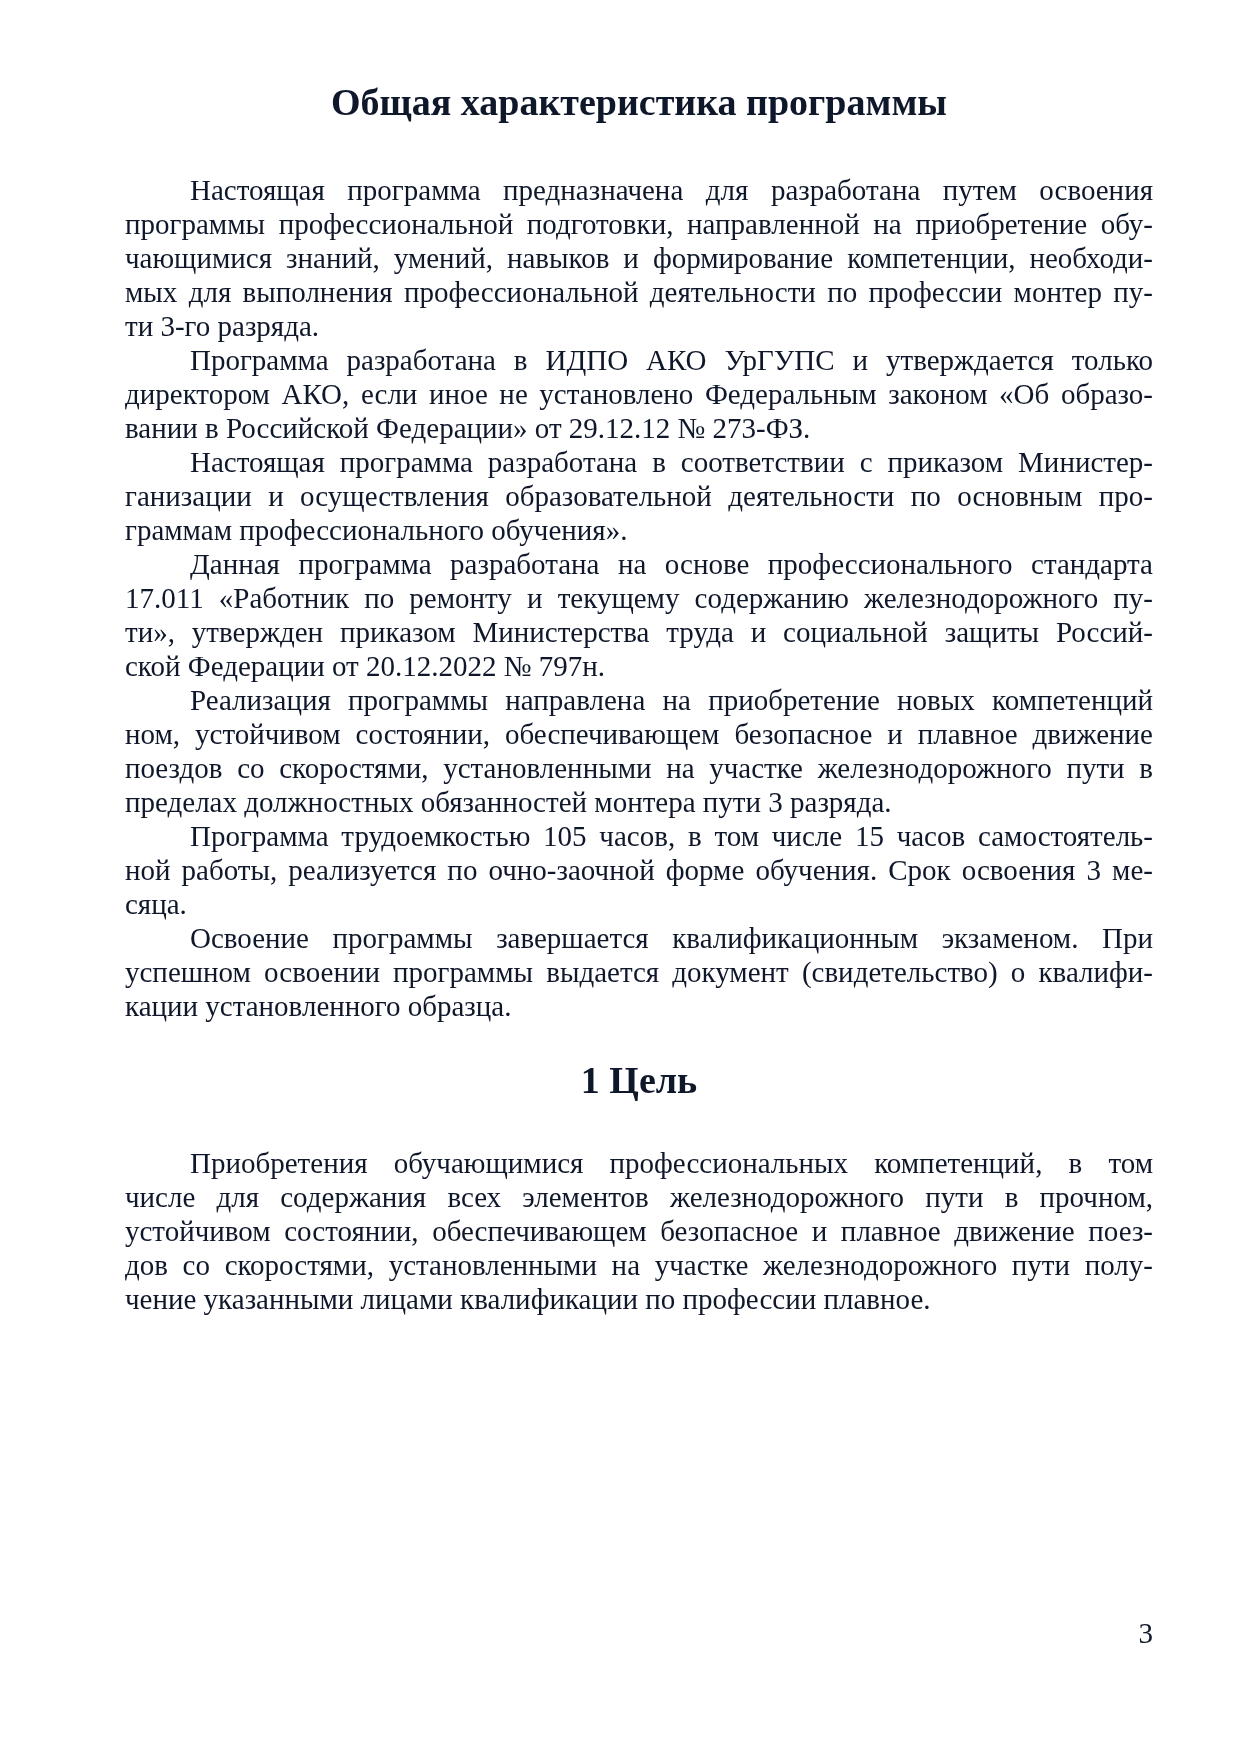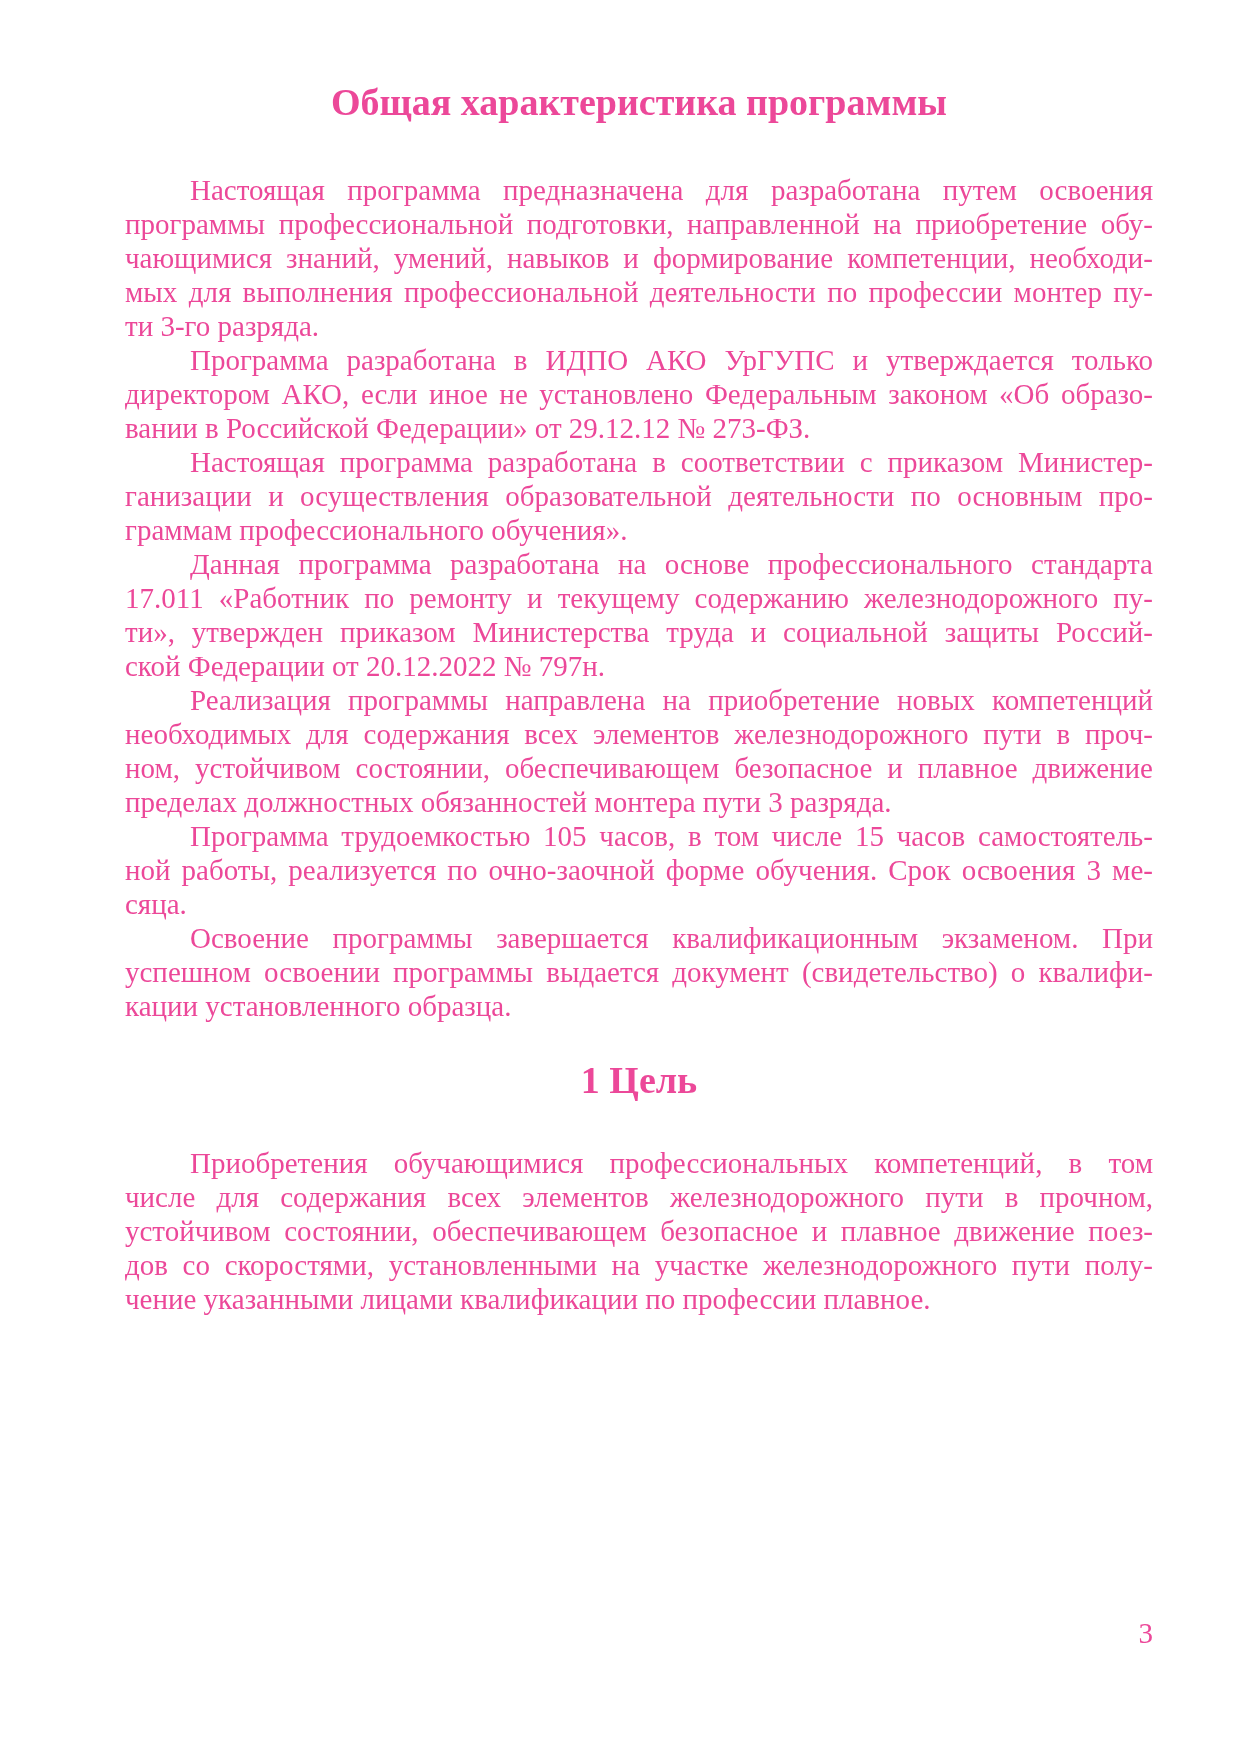--- a/index.html
+++ b/index.html
@@ -1,21 +1,21 @@
 <!DOCTYPE html>
 <html lang="ru"><head>
 <meta charset="utf-8">
 <style>
   html, body { margin: 0; padding: 0; background: #ffffff; }
   .page {
     position: relative;
     width: 1241px;
     height: 1754px;
     background: #ffffff;
-    color: #ec4899;
+    color: #0f172a;
     font-family: "Liberation Serif", "DejaVu Serif", serif;
     overflow: hidden;
   }
   .content {
     position: absolute;
     left: 125px;
     top: 0;
     width: 1028px;
     padding-top: 79px;
   }
@@ -81,22 +81,22 @@
           <div class="line last">граммам профессионального обучения».</div>
         </div>
         <div class="para">
           <div class="line first">Данная программа разработана на основе профессионального стандарта</div>
           <div class="line">17.011 «Работник по ремонту и текущему содержанию железнодорожного пу-</div>
           <div class="line">ти», утвержден приказом Министерства труда и социальной защиты Россий-</div>
           <div class="line last">ской Федерации от 20.12.2022 № 797н.</div>
         </div>
         <div class="para">
           <div class="line first">Реализация программы направлена на приобретение новых компетенций</div>
-          <div class="line">необходимых для содержания всех элементов железнодорожного пути в проч-</div>
           <div class="line">ном, устойчивом состоянии, обеспечивающем безопасное и плавное движение</div>
+          <div class="line">поездов со скоростями, установленными на участке железнодорожного пути в</div>
           <div class="line last">пределах должностных обязанностей монтера пути 3 разряда.</div>
         </div>
         <div class="para">
           <div class="line first">Программа трудоемкостью 105 часов, в том числе 15 часов самостоятель-</div>
           <div class="line">ной работы, реализуется по очно-заочной форме обучения. Срок освоения 3 ме-</div>
           <div class="line last">сяца.</div>
         </div>
         <div class="para">
           <div class="line first">Освоение программы завершается квалификационным экзаменом. При</div>
           <div class="line">успешном освоении программы выдается документ (свидетельство) о квалифи-</div>

